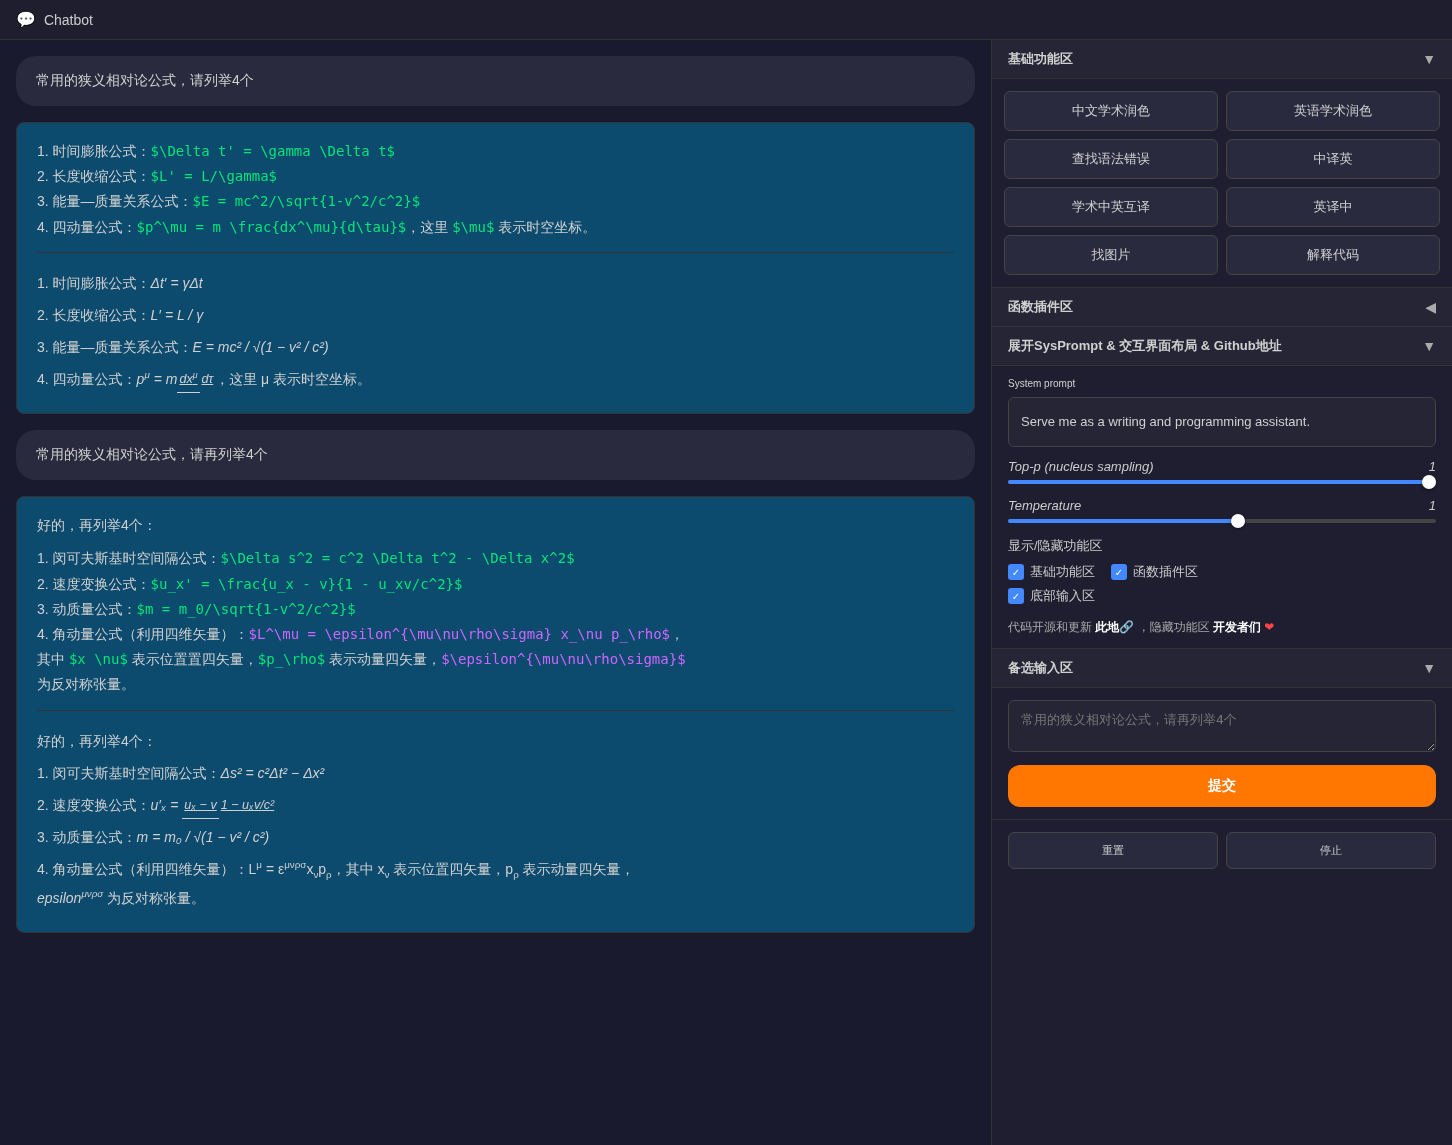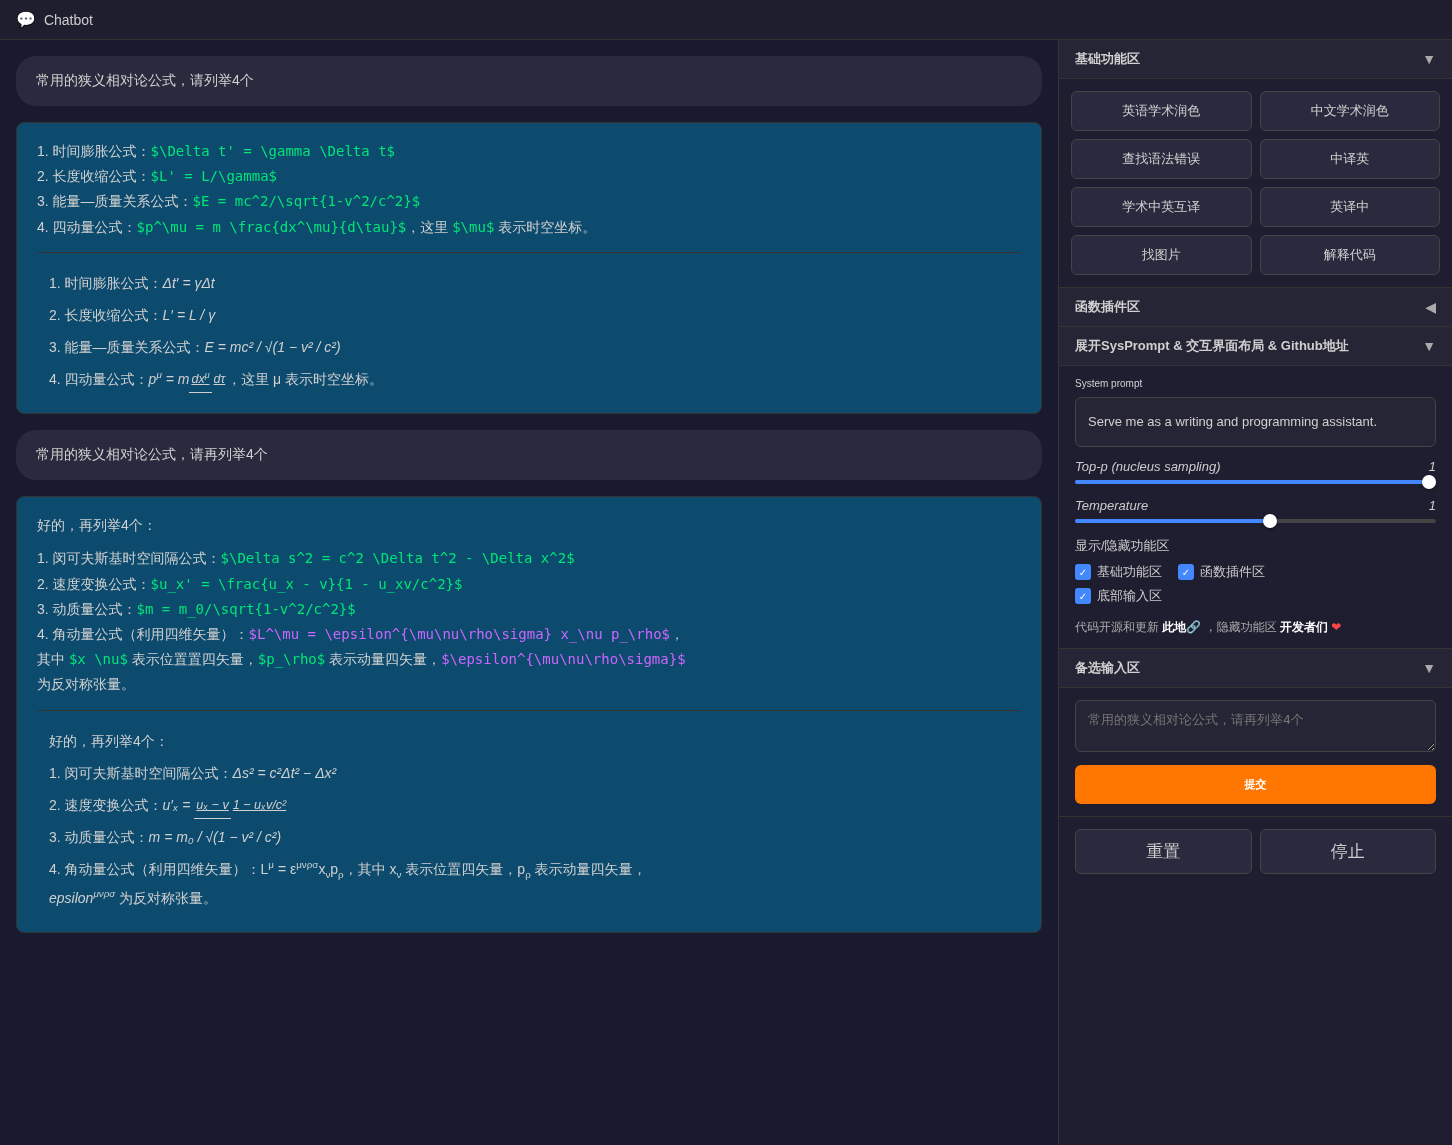--- a/index.html
+++ b/index.html
@@ -62,25 +62,25 @@
       font-size: 14px;
       line-height: 1.8;
     }
     .formula-green { color: #00e676; font-family: monospace; }
     .rendered-block {
       margin-top: 12px;
       padding-top: 12px;
       border-top: 1px solid #333;
       line-height: 2;
     }
-    .rendered-block p { margin: 4px 12px; }
+    .rendered-block p { margin: 4px 0; }
     .formula-purple { color: #cc66ff; font-family: monospace; }
     
     .right-panel {
-      width: 394px;
+      width: 461px;
       background: #1e1e30;
       border-left: 1px solid #333;
       display: flex;
       flex-direction: column;
       overflow-y: auto;
       padding: 0;
     }
     .section-header {
       background: #252535;
       padding: 10px 16px;
@@ -250,43 +250,43 @@
       padding: 10px 12px;
       color: #d0d0d0;
       font-size: 13px;
       width: 100%;
       margin-bottom: 10px;
       min-height: 50px;
     }
     .submit-btn {
       background: #ff7700;
       border: none;
-      border-radius: 6px;
+      border-radius: 12px;
       padding: 12px;
       color: white;
-      font-size: 11px;
+      font-size: 14px;
       font-weight: bold;
       cursor: pointer;
       width: 100%;
       text-align: center;
     }
     .bottom-buttons {
       display: grid;
       grid-template-columns: 1fr 1fr;
       gap: 8px;
       padding: 12px 16px;
       background: #1e1e30;
     }
     .bottom-btn {
       background: #2a2a3e;
       border: 1px solid #444;
       border-radius: 6px;
       padding: 10px;
       color: #ccc;
-      font-size: 17px;
+      font-size: 11px;
       cursor: pointer;
       text-align: center;
     }
     .math-display {
       font-style: italic;
     }
     sup { font-size: 0.7em; vertical-align: super; }
     sub { font-size: 0.7em; vertical-align: sub; }
     .frac { display: inline-flex; flex-direction: row; align-items: center; vertical-align: middle; font-size: 0.9em; text-decoration: underline; }
     .frac-num { border-bottom: 1px solid currentColor; padding: 0 2px; }
@@ -376,22 +376,22 @@
   </div>
 
   <div class="right-panel">
 
     <div class="section-header">
       <span class="section-header-title">基础功能区</span>
       <span class="section-header-arrow">▼</span>
     </div>
     <div class="section-content">
       <div class="btn-grid">
+        <button class="func-btn">中文学术润色</button>
         <button class="func-btn">英语学术润色</button>
-        <button class="func-btn">中文学术润色</button>
         <button class="func-btn">查找语法错误</button>
         <button class="func-btn">中译英</button>
         <button class="func-btn">学术中英互译</button>
         <button class="func-btn">英译中</button>
         <button class="func-btn">找图片</button>
         <button class="func-btn">解释代码</button>
       </div>
     </div>
 
     <div class="section-header">

